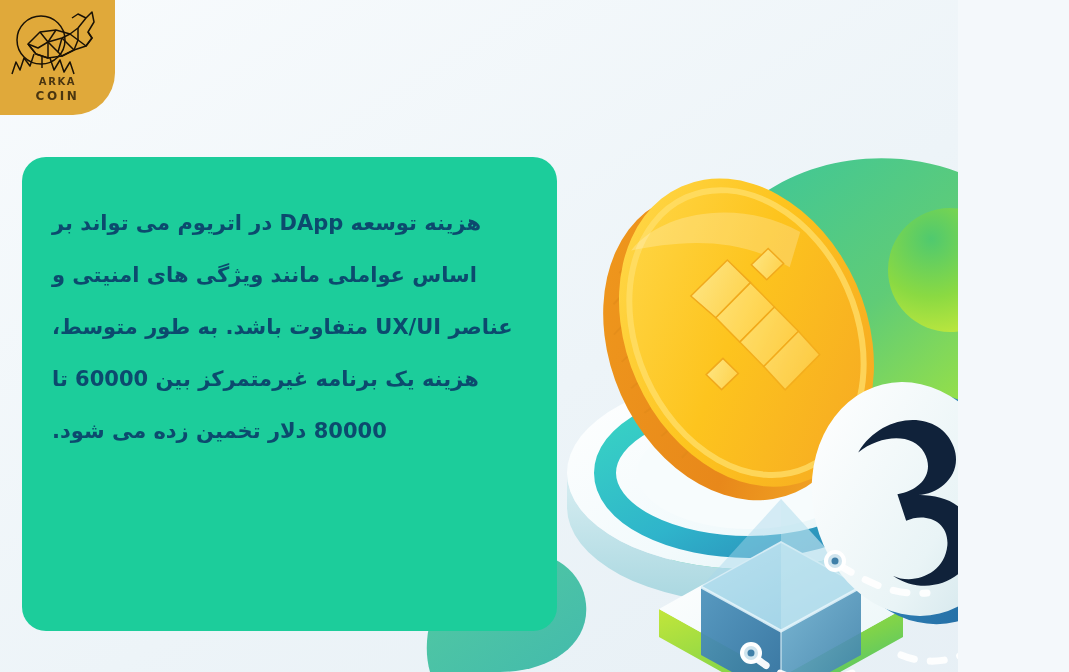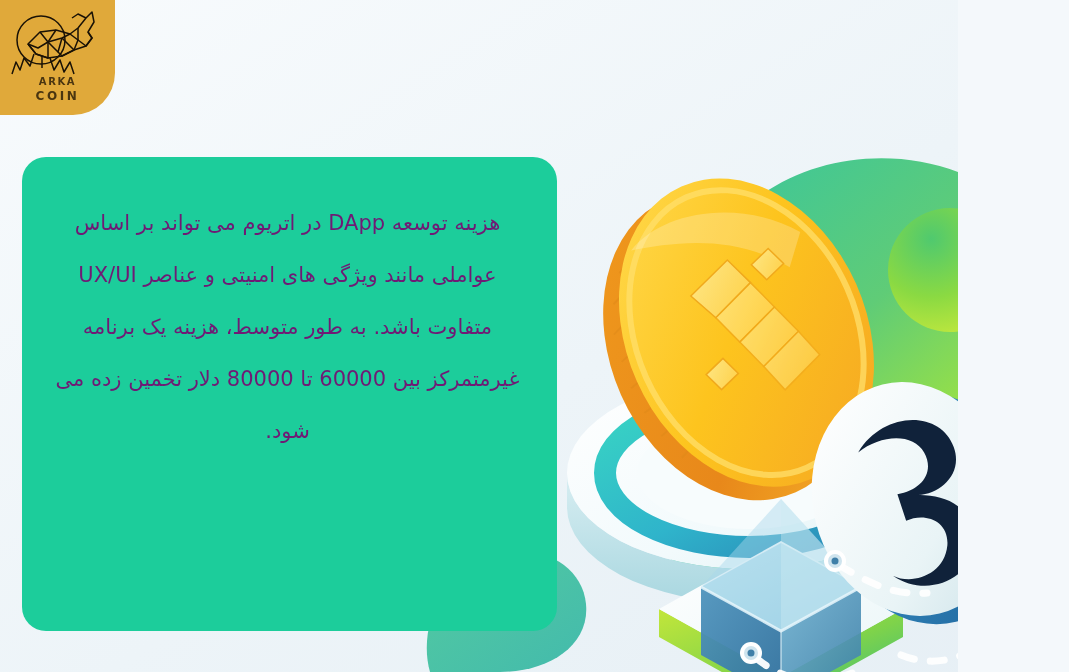--- a/index.html
+++ b/index.html
@@ -66,25 +66,25 @@
   #content-card {
     position:absolute;
     left:22px; top:157px;
     width:535px; height:474px;
     background:#1ccd9b;
     border-radius:24px;
     padding:40px 34px 30px 30px;
     direction:rtl;
   }
   .card-para {
-    color:#701a75;
+    color:#0c4a6e;
     font-size:21px;
-    font-weight:400;
+    font-weight:700;
     line-height:52px;
-    text-align:center;
+    text-align:left;
     direction:rtl;
   }
   .card-para + .card-para { margin-top:0px; }
 
   
   #illustration {
     position:absolute;
     left:545px; top:95px;
     width:524px; height:577px;
     pointer-events:none;

